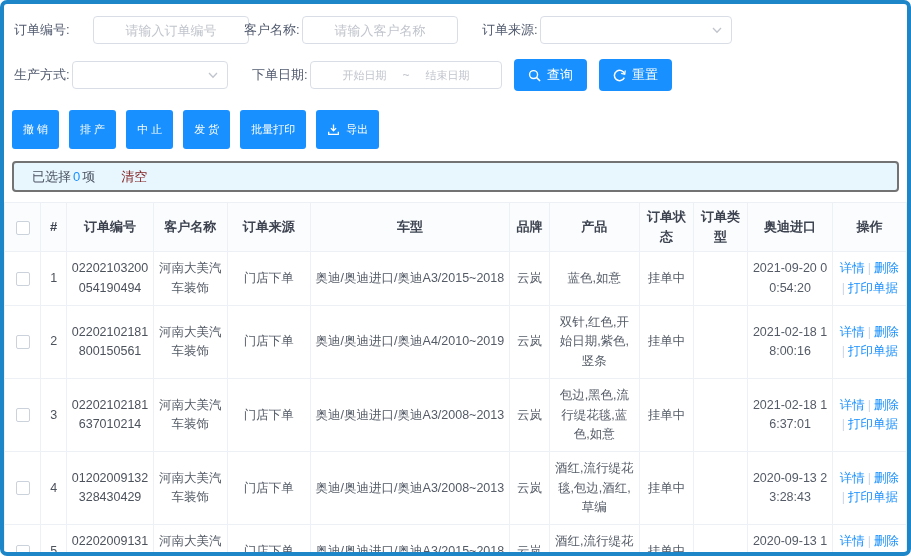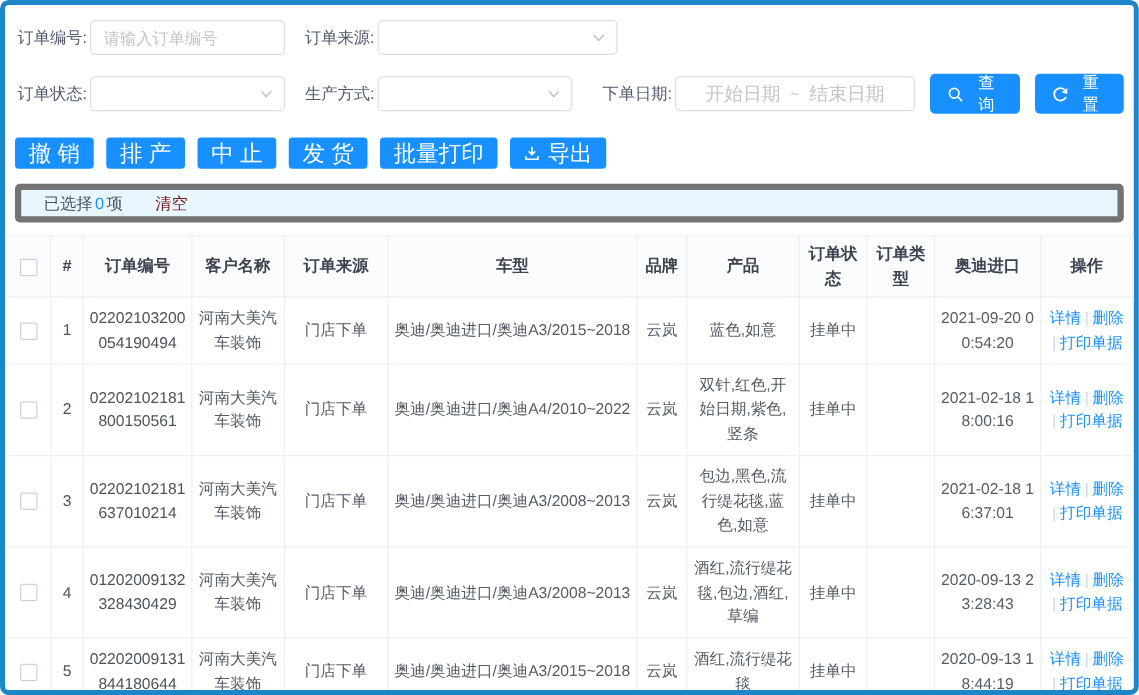--- a/index.html
+++ b/index.html
@@ -9,45 +9,45 @@
   .page { position:absolute; inset:0; border:4px solid #1d86c8; border-radius:7px;
           background:#fff; overflow:hidden; }
 
   
   .filter-area { padding:12px 8px 0 10px; }
   .f-row { display:flex; align-items:center; margin-bottom:15px; }
   .f-item { display:flex; align-items:center; flex-shrink:0; }
   .flabel { width:58px; font-size:13px; color:#515a6e; flex-shrink:0; }
   .txt-input, .select-box, .date-range {
       height:28px; border:1px solid #d9dee6; border-radius:4px; background:#fff; }
-  .txt-input { width:156px; padding:0 10px; font-size:13px; color:#333; outline:none; }
+  .txt-input { width:156px; padding:0 10px; font-size:13px; color:#333; outline:none;text-align:center; }
   .txt-input::placeholder { color:#c0c4cc; }
   .select-box { width:192px; position:relative; cursor:pointer; }
   .select-box.narrow { width:156px; }
   .select-box .chev { position:absolute; right:9px; top:10px; }
   .date-range { width:192px; display:flex; align-items:center; justify-content:center; }
   .date-range input { border:none; outline:none; width:72px; text-align:center;
-      font-size:15px; color:#333; background:transparent; }
+      font-size:11px; color:#333; background:transparent; }
   .date-range input::placeholder { color:#c0c4cc; }
   .date-sep { color:#c0c4cc; font-size:12px; padding:0 2px; }
-  .gap14 { margin-right:14px; }
+  .gap14 { margin-right:14px;gap:21px; }
   .gap24 { margin-right:22px; }
 
   .btn { display:inline-flex; align-items:center; justify-content:center; gap:6px;
          background:#1890ff; color:#fff; border:none; border-radius:4px;
          font-size:13px; cursor:pointer; font-family:inherit; }
   .btn-main { height:28px; padding:16px 14px; margin-left:12px; }
 
   
   .toolbar { padding:4px 8px 0 8px; display:flex; gap:10px; }
-  .btn-tool { height:25px; padding:0 11px; border-radius:3px; font-size:18px; }
+  .btn-tool { height:39px; padding:0 11px; border-radius:3px; font-size:11px; }
 
   
   .sel-bar { margin:12px 8px 10px 8px; height:31px; background:#e8f6fe;
-             border:5px solid #737373; border-radius:4px; display:flex;
+             border:2px solid #737373; border-radius:4px; display:flex;
              align-items:center; padding-left:18px; font-size:13px; color:#4a5361; }
   .sel-count { color:#1890ff; padding:0 2px; }
   .sel-clear { color:#7f1d1d; margin-left:26px; cursor:pointer; text-decoration:none; }
 
   
   table { width:100%; border-collapse:collapse; table-layout:fixed; }
   th, td { border:1px solid #edf0f5; font-size:12.5px; color:#545b66;
            text-align:center; vertical-align:middle; padding:7px 4px;
            word-break:break-all; line-height:1.55; }
   th { background:#fbfcfd; color:#3d4350; font-weight:700; font-size:13px;
@@ -68,39 +68,35 @@
 <body>
 
 <div class="page">
 
   <div class="filter-area">
     <div class="f-row">
       <div class="f-item gap14" style="width:216px">
         <span class="flabel">订单编号:</span>
         <input class="txt-input" type="text" placeholder="请输入订单编号" style="">
       </div>
+      <div class="f-item gap24" style="width:216px">
+        <span class="flabel">客户名称:</span>
+        <input class="txt-input" type="text" placeholder="请输入客户名称" style="">
+      </div>
       <div class="f-item">
         <span class="flabel">订单来源:</span>
         <div class="select-box">
           <svg class="chev" width="10" height="7" viewBox="0 0 10 7">
               <polyline points="1,1 5,5.2 9,1" fill="none" stroke="#c0c4cc" stroke-width="1.3"></polyline>
             </svg>
         </div>
       </div>
     </div>
 
     <div class="f-row">
-      <div class="f-item gap14" style="width:216px">
-        <span class="flabel">订单状态:</span>
-        <div class="select-box narrow">
-          <svg class="chev" width="10" height="7" viewBox="0 0 10 7">
-              <polyline points="1,1 5,5.2 9,1" fill="none" stroke="#c0c4cc" stroke-width="1.3"></polyline>
-            </svg>
-        </div>
-      </div>
       <div class="f-item gap24" style="width:216px">
         <span class="flabel">生产方式:</span>
         <div class="select-box narrow">
           <svg class="chev" width="10" height="7" viewBox="0 0 10 7">
               <polyline points="1,1 5,5.2 9,1" fill="none" stroke="#c0c4cc" stroke-width="1.3"></polyline>
             </svg>
         </div>
       </div>
       <div class="f-item">
         <span class="flabel">下单日期:</span>
@@ -201,21 +197,21 @@
           <span class="op-sep">|</span><a class="op-link">打印单据</a>
         </div>
       </td>
     </tr>
         <tr>
       <td><span class="checkbox"></span></td>
       <td class="cell-num">2</td>
       <td class="cell-num">02202102181800150561</td>
       <td>河南大美汽车装饰</td>
       <td>门店下单</td>
-      <td>奥迪/奥迪进口/奥迪A4/2010~2022</td>
+      <td>奥迪/奥迪进口/奥迪A4/2010~2019</td>
       <td>云岚</td>
       <td>双针,红色,开始日期,紫色,竖条</td>
       <td>挂单中</td>
       <td></td>
       <td>2021-02-18 18:00:16</td>
       <td>
         <div class="op-line">
           <a class="op-link">详情</a><span class="op-sep">|</span><a class="op-link">删除</a>
         </div>
         <div class="op-line">

